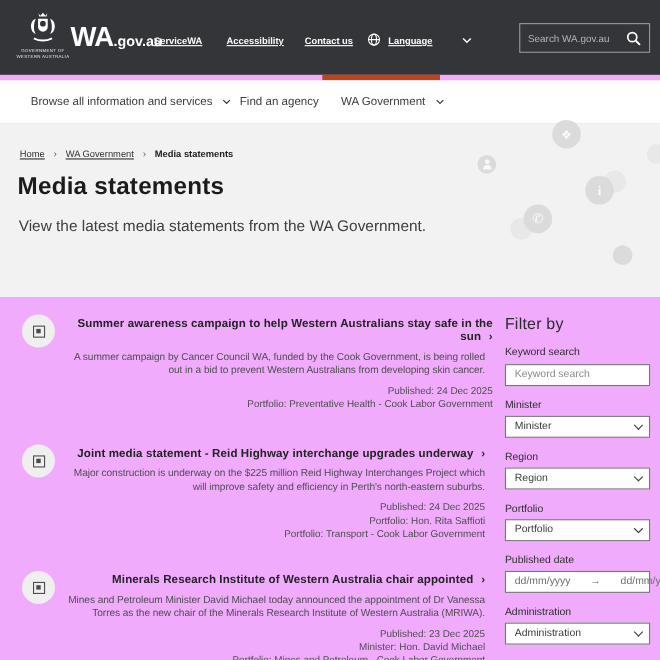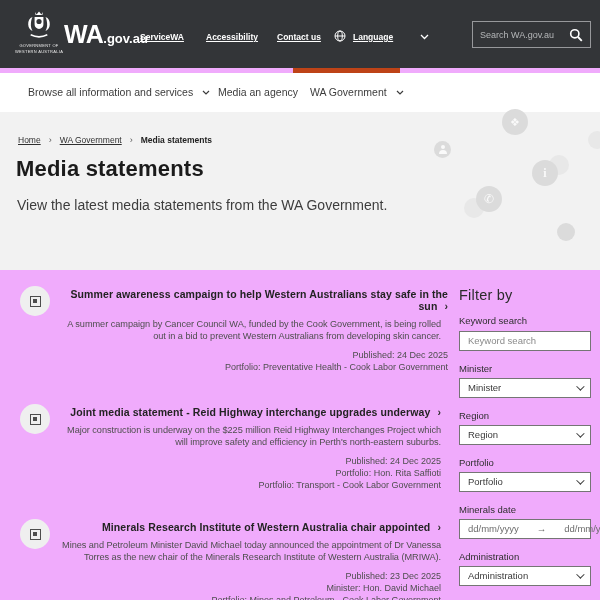--- a/index.html
+++ b/index.html
@@ -121,21 +121,21 @@
   <div class="active-tab-bar"></div>
 
   <div class="nav">
     <div class="nav-item ni-0">
       <span>Browse all information and services</span>
       <svg class="chev-dark" viewBox="0 0 8 5">
           <polyline points="1,1 4,4 7,1" fill="none" stroke="#3c3c3c" stroke-width="1.2"></polyline>
         </svg>
     </div>
     <div class="nav-item ni-1">
-      <span>Media an agency</span>
+      <span>Find an agency</span>
     </div>
     <div class="nav-item ni-2">
       <span>WA Government</span>
       <svg class="chev-dark" viewBox="0 0 8 5">
           <polyline points="1,1 4,4 7,1" fill="none" stroke="#3c3c3c" stroke-width="1.2"></polyline>
         </svg>
     </div>
   </div>
 
   <div class="hero">
@@ -246,21 +246,21 @@
 
     <div class="fgroup">
       <div class="flabel">Portfolio</div>
       <div class="fcontrol select">
         <span>Portfolio</span>
         <span class="select-chevron"></span>
       </div>
     </div>
 
     <div class="fgroup">
-      <div class="flabel">Minerals date</div>
+      <div class="flabel">Published date</div>
       <div class="fcontrol date-box">
         <span>dd/mm/yyyy</span>
         <span class="date-arrow">→</span>
         <span>dd/mm/yyyy</span>
       </div>
     </div>
 
     <div class="fgroup">
       <div class="flabel">Administration</div>
       <div class="fcontrol select">

